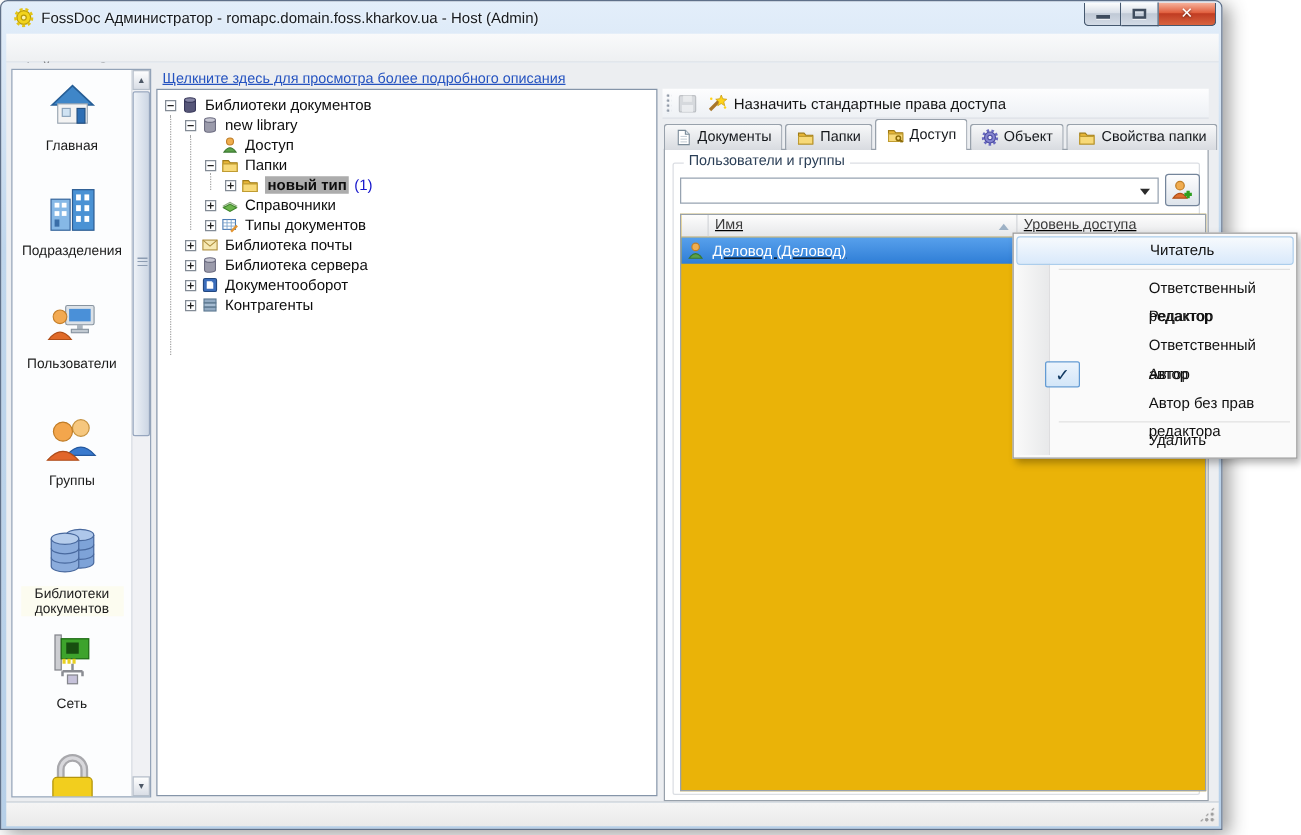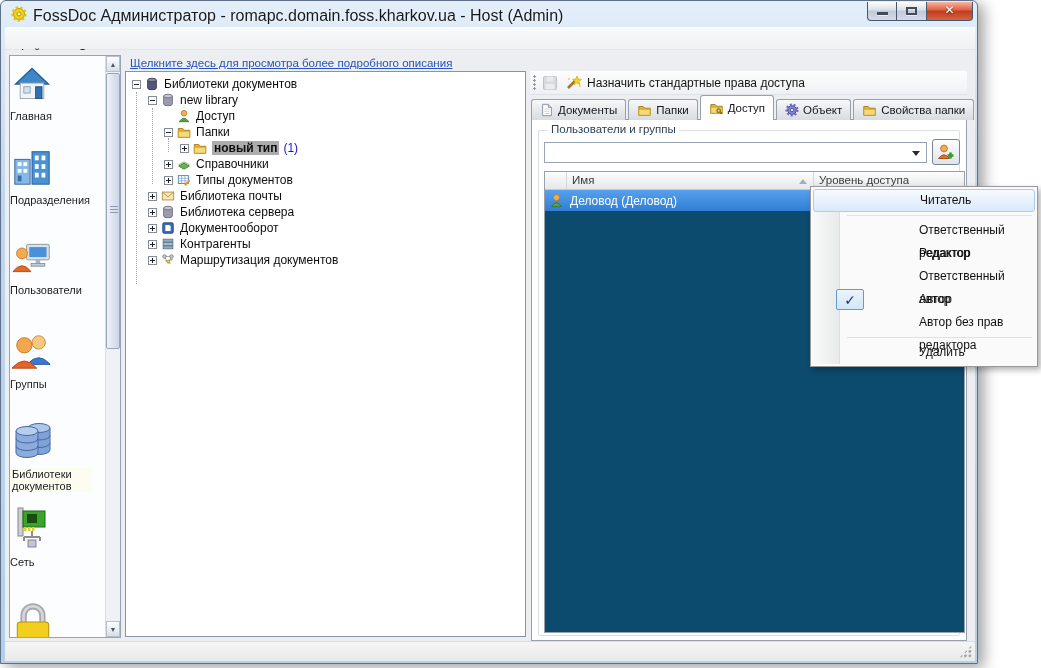--- a/index.html
+++ b/index.html
@@ -8,21 +8,21 @@
   body { position:relative; }
 
   
   .window { position:absolute; left:0; top:0; width:978px; height:664px;
     background:linear-gradient(#e3eefa,#bfd6ec 30%,#b6cfe8);
     border:1px solid #5f7089; border-radius:6px 6px 0 0;
     box-shadow:6px 4px 14px rgba(50,50,50,.45); }
 
   .titlebar { position:absolute; left:0; top:0; right:0; height:26px; }
   .app-icon { position:absolute; left:10px; top:5px; width:16px; height:16px; }
-  .title-text { position:absolute; left:32px; top:6px; font-size:16px; color:#16191d;
+  .title-text { position:absolute; left:32px; top:6px; font-size:12px; color:#16191d;
     text-shadow:0 0 3px rgba(255,255,255,.9); white-space:nowrap; }
 
   .winbtns { position:absolute; left:866px; top:1px; display:flex; }
   .wbtn { height:19px; border:1px solid #45586f; border-top:none; position:relative;
     background:linear-gradient(#fdfefe,#d9dfe8 45%,#c0c9d6 50%,#d3dbe6); }
   .wbtn-min { width:30px; border-radius:0 0 0 4px; }
   .wbtn-max { width:30px; border-left:none; }
   .wbtn-close { width:46px; border-left:none; border-radius:0 0 4px 0;
     background:linear-gradient(#f7b5a0,#e1603f 45%,#c03c22 50%,#d8633f); }
   .gl-min { position:absolute; left:9px; bottom:5px; width:11px; height:3px; background:#3f4c5e; box-shadow:0 1px 0 rgba(255,255,255,.6); }
@@ -31,21 +31,21 @@
 
   .menubar { position:absolute; left:4px; top:26px; width:970px; height:23px;
     background:linear-gradient(#f9fafb,#eef0f2); border-bottom:1px solid #e3e5e8; }
   .menu-item { display:inline-block; padding:16px 13px; line-height:23px; font-size:12px; color:#101010; }
 
   .client { position:absolute; left:4px; top:49px; width:970px; height:591px; background:#eceef1; }
 
   
   .sidebar { position:absolute; left:8px; top:54px; width:112px; height:583px;
     background:#fcfdfe; border:1px solid #93a3b8; overflow:hidden; }
-  .sb-item { position:absolute; left:0; width:95px; cursor:default; }
+  .sb-item { position:absolute; left:0; width:95px; text-align:center; cursor:default; }
   .sb-label { font-size:11px; color:#1c1c1c; margin-top:2px; line-height:12px; }
   .sb-label.sel { background:#fcfcf0; display:inline-block; padding:0 2px; width:82px; }
   .sb-scroll { position:absolute; right:0; top:0; width:15px; height:100%;
     background:#f0f1f4; border-left:1px solid #d9dde3; }
   .sb-arrow { position:absolute; left:0; width:14px; height:16px; border:1px solid #b6bfca;
     background:linear-gradient(#fefefe,#d9dee6); text-align:center; line-height:15px; font-size:7px; color:#4d5866; }
   .sb-thumb { position:absolute; left:0; top:17px; width:14px; height:276px; border:1px solid #96a6be; border-radius:2px;
     background:linear-gradient(90deg,#eef2f7,#ccd6e4); }
   .sb-grip { position:absolute; left:3px; top:132px; width:8px; height:8px;
     background:repeating-linear-gradient(180deg,#8c9cb2 0 1px,transparent 1px 3px); }
@@ -89,21 +89,21 @@
     font-size:11.5px; color:#2b3f57; }
   .combo { position:absolute; left:5px; top:11px; width:383px; height:21px; background:#fff;
     border:1px solid #97a3b1; font-size:12px; line-height:19px; padding-left:4px; }
   .combo-arrow { position:absolute; right:6px; top:8px; width:0; height:0;
     border:4px solid transparent; border-top:5px solid #2b2b2b; }
   .addbtn { position:absolute; left:393px; top:8px; width:28px; height:26px;
     border:1px solid #74859b; border-radius:3px;
     background:linear-gradient(#fdfdfe,#dee4eb); display:flex; align-items:center; justify-content:center; }
 
   .utable { position:absolute; left:5px; top:40px; width:421px; height:462px;
-    border:1px solid #98a1ab; background:#0c4a6e; font-size:12px; overflow:hidden; }
+    border:1px solid #98a1ab; background:#eab308; font-size:12px; overflow:hidden;text-decoration:underline; }
   .thead { display:flex; height:18px; background:linear-gradient(#fdfdfd,#e6e7e9);
     border-bottom:1px solid #c7c9cd; color:#3b3b3b; font-size:11.5px; }
   .th-icon { width:22px; border-right:1px solid #d4d6da; }
   .th-name { width:247px; padding-left:5px; line-height:17px; border-right:1px solid #d4d6da; position:relative; }
   .sort-asc { position:absolute; right:6px; top:7px; width:0; height:0;
     border-left:4px solid transparent; border-right:4px solid transparent; border-bottom:5px solid #9db1c5; }
   .th-level { flex:1; padding-left:5px; line-height:17px; }
   .selrow { display:flex; height:21px; align-items:center; color:#fff;
     background:linear-gradient(#57a0ec,#2f7ed6); }
   .cell-icon { width:22px; text-align:center; }
@@ -439,27 +439,20 @@
             <use href="#i-docblue"></use>
           </svg>
         <span>Документооборот</span>
       </div>
       <div class="trow" style="margin-left:16px">
         <span class="exp plus"></span>
         <svg class="ticon">
             <use href="#i-cards"></use>
           </svg>
         <span>Контрагенты</span>
-      </div>
-      <div class="trow" style="margin-left:16px">
-        <span class="exp plus"></span>
-        <svg class="ticon">
-            <use href="#i-route"></use>
-          </svg>
-        <span>Маршрутизация документов</span>
       </div>
     </div>
   </div>
 
   <div class="rtoolbar">
     <div class="grip-v"></div>
     <svg width="16" height="16" style="opacity:.5">
         <use href="#i-floppy"></use>
       </svg>
     <svg width="17" height="17" style="margin-left:7px">

